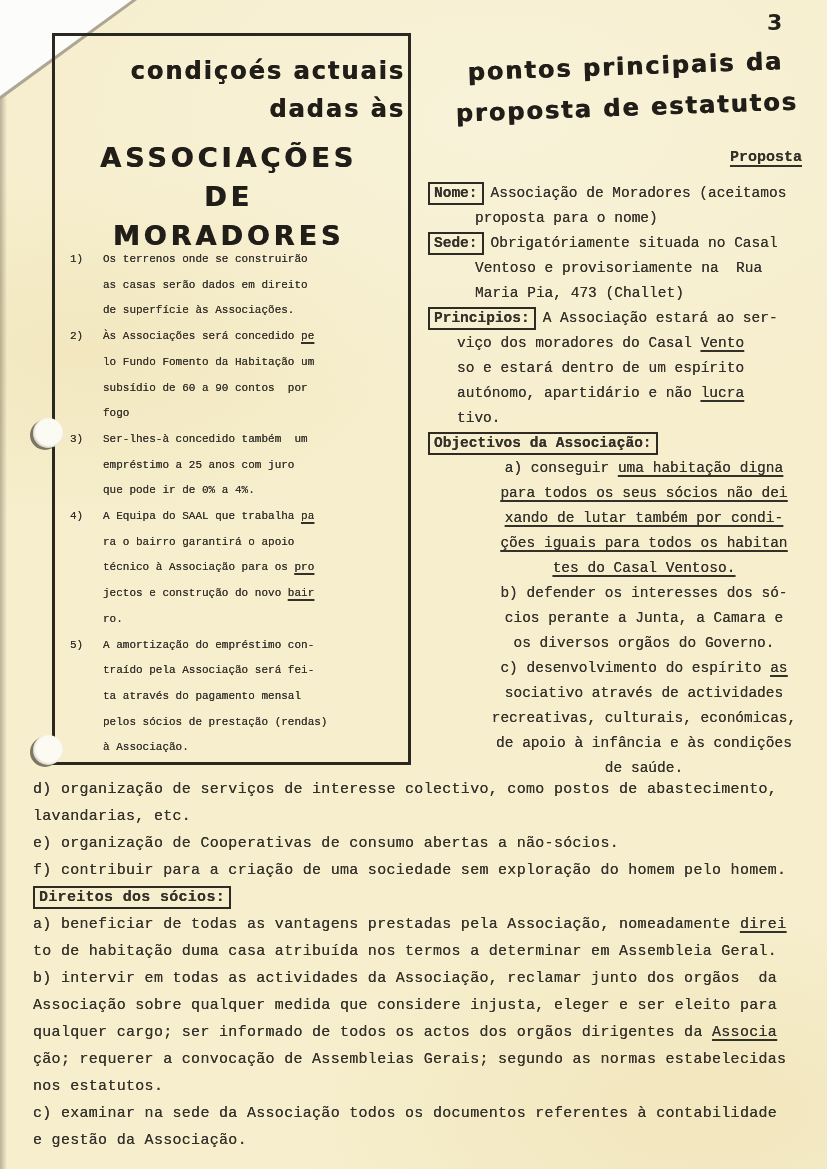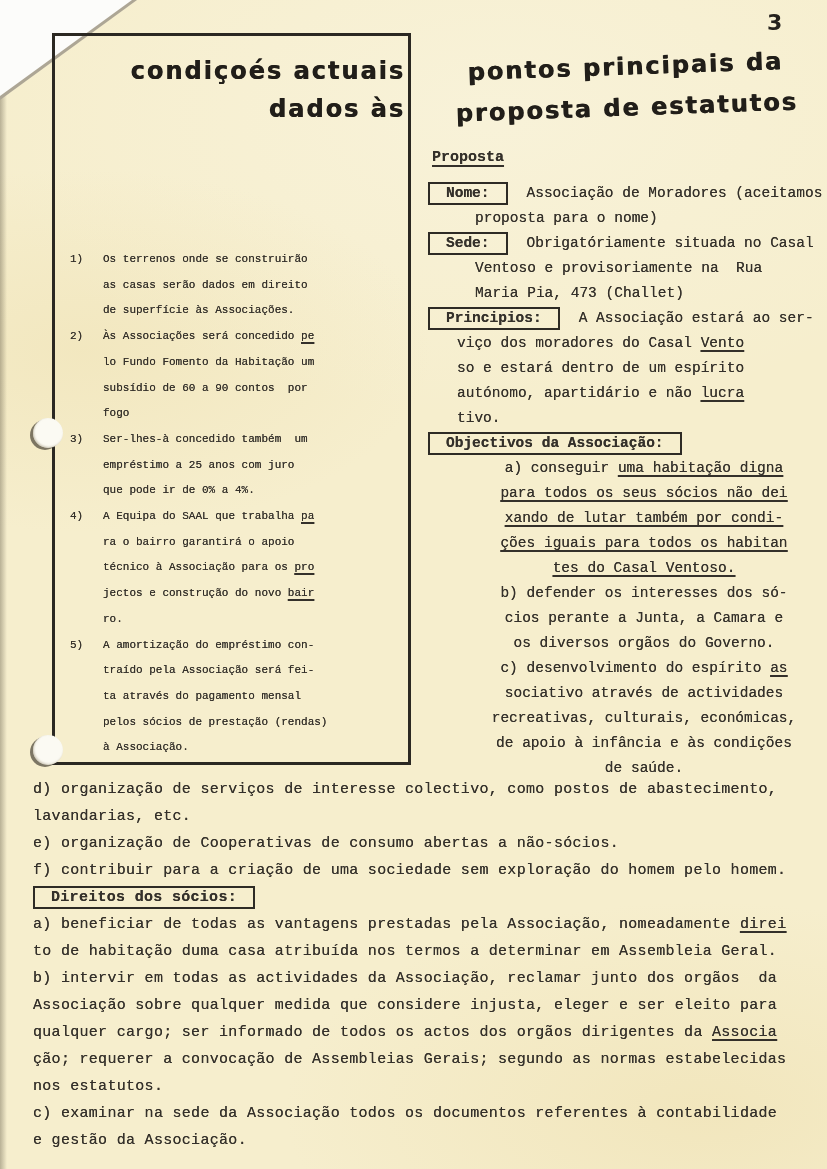--- a/index.html
+++ b/index.html
@@ -40,36 +40,36 @@
   .left-items{position:absolute;left:70px;top:247px;width:340px;
     font-size:11px;line-height:25.7px;white-space:pre;
     text-shadow:0 0 .6px rgba(52,48,42,.85);}
   .mline .num{display:inline-block;width:33px;}
   
   .rp-title{position:absolute;left:432px;top:48px;width:388px;text-align:center;
     font-family:"DejaVu Sans","Liberation Sans",sans-serif;font-weight:800;
     font-size:24px;letter-spacing:2px;color:#211e19;line-height:41px;
     transform:rotate(-2deg);transform-origin:40% 50%;
     text-shadow:.7px 0 0 currentColor;}
-  .rp-heading{position:absolute;left:432px;top:149px;width:370px;text-align:left;
+  .rp-heading{position:absolute;left:432px;top:149px;width:370px;text-align:right;
     font-size:15px;font-weight:bold;
     text-decoration:underline;text-underline-offset:4px;text-decoration-thickness:1.5px;
     text-shadow:0 0 .6px rgba(52,48,42,.85);}
   .right-rows{position:absolute;left:428px;top:181px;width:392px;
     font-size:14.5px;line-height:25px;white-space:pre;
     text-shadow:0 0 .6px rgba(52,48,42,.85);}
   .rrow.c1{padding-left:47px;}
   .rrow.c2{padding-left:29px;}
   .rrow.c3{padding-left:40px;text-align:center;}
   
   .bottom-rows{position:absolute;left:33px;top:776px;width:792px;
     font-size:15px;line-height:27px;letter-spacing:.3px;white-space:pre;
     text-shadow:0 0 .6px rgba(52,48,42,.85);}
   
-  .boxed{display:inline-block;border:2px solid #2e2b25;padding:0 16px;margin-right:19px;
+  .boxed{display:inline-block;border:2px solid #2e2b25;padding:0 4px;margin-right:7px;
     font-weight:bold;line-height:19px;}
   .u{text-decoration:underline;text-underline-offset:3px;text-decoration-thickness:1.5px;}
   .page-num{position:absolute;left:767px;top:10px;
     font-family:"DejaVu Sans","Liberation Sans",sans-serif;font-weight:800;
     font-size:22px;color:#24211c;letter-spacing:1px;}
 </style>
 </head>
 <body>
 
 <div id="page">
@@ -78,21 +78,26 @@
   <div class="corner-fold"></div>
 
   <div class="page-num">3</div>
 
   <div class="left-box"></div>
   <div class="hole" style="left:33px;top:418px;"></div>
   <div class="hole" style="left:33px;top:735px;"></div>
 
   <div class="lp-title">
     <div>condiçoés actuais</div>
-    <div>dados às</div>
+    <div>dadas às</div>
+  </div>
+  <div class="lp-subtitle">
+    <div>ASSOCIAÇÕES</div>
+    <div>DE</div>
+    <div>MORADORES</div>
   </div>
   <div class="left-items"><div class="mline"><span class="num">1)</span><span>Os terrenos onde se construirão</span></div><div class="mline"><span class="num"></span><span>as casas serão dados em direito</span></div><div class="mline"><span class="num"></span><span>de superfície às Associações.</span></div><div class="mline"><span class="num">2)</span><span>Às Associações será concedido </span><span class="u">pe</span></div><div class="mline"><span class="num"></span><span>lo Fundo Fomento da Habitação um</span></div><div class="mline"><span class="num"></span><span>subsídio de 60 a 90 contos  por</span></div><div class="mline"><span class="num"></span><span>fogo</span></div><div class="mline"><span class="num">3)</span><span>Ser-lhes-à concedido também  um</span></div><div class="mline"><span class="num"></span><span>empréstimo a 25 anos com juro</span></div><div class="mline"><span class="num"></span><span>que pode ir de 0% a 4%.</span></div><div class="mline"><span class="num">4)</span><span>A Equipa do SAAL que trabalha </span><span class="u">pa</span></div><div class="mline"><span class="num"></span><span>ra o bairro garantirá o apoio</span></div><div class="mline"><span class="num"></span><span>técnico à Associação para os </span><span class="u">pro</span></div><div class="mline"><span class="num"></span><span>jectos e construção do novo </span><span class="u">bair</span></div><div class="mline"><span class="num"></span><span>ro.</span></div><div class="mline"><span class="num">5)</span><span>A amortização do empréstimo con-</span></div><div class="mline"><span class="num"></span><span>traído pela Associação será fei-</span></div><div class="mline"><span class="num"></span><span>ta através do pagamento mensal</span></div><div class="mline"><span class="num"></span><span>pelos sócios de prestação (rendas)</span></div><div class="mline"><span class="num"></span><span>à Associação.</span></div></div>
 
   <div class="rp-title">
     <div>pontos principais da</div>
     <div>proposta de estatutos</div>
   </div>
   <div class="rp-heading">Proposta</div>
   <div class="right-rows"><div class="rrow "><span class="boxed">Nome:</span><span>Associação de Moradores (aceitamos</span></div><div class="rrow c1"><span>proposta para o nome)</span></div><div class="rrow "><span class="boxed">Sede:</span><span>Obrigatóriamente situada no Casal</span></div><div class="rrow c1"><span>Ventoso e provisoriamente na  Rua</span></div><div class="rrow c1"><span>Maria Pia, 473 (Challet)</span></div><div class="rrow "><span class="boxed">Principios:</span><span>A Associação estará ao ser-</span></div><div class="rrow c2"><span>viço dos moradores do Casal </span><span class="u">Vento</span></div><div class="rrow c2"><span>so e estará dentro de um espírito</span></div><div class="rrow c2"><span>autónomo, apartidário e não </span><span class="u">lucra</span></div><div class="rrow c2"><span>tivo.</span></div><div class="rrow "><span class="boxed">Objectivos da Associação:</span></div><div class="rrow c3"><span>a) conseguir </span><span class="u">uma habitação digna</span></div><div class="rrow c3"><span class="u">para todos os seus sócios não dei</span></div><div class="rrow c3"><span class="u">xando de lutar também por condi-</span></div><div class="rrow c3"><span class="u">ções iguais para todos os habitan</span></div><div class="rrow c3"><span class="u">tes do Casal Ventoso.</span></div><div class="rrow c3"><span>b) defender os interesses dos só-</span></div><div class="rrow c3"><span>cios perante a Junta, a Camara e</span></div><div class="rrow c3"><span>os diversos orgãos do Governo.</span></div><div class="rrow c3"><span>c) desenvolvimento do espírito </span><span class="u">as</span></div><div class="rrow c3"><span>sociativo através de actividades</span></div><div class="rrow c3"><span>recreativas, culturais, económicas,</span></div><div class="rrow c3"><span>de apoio à infância e às condições</span></div><div class="rrow c3"><span>de saúde.</span></div></div>
 

